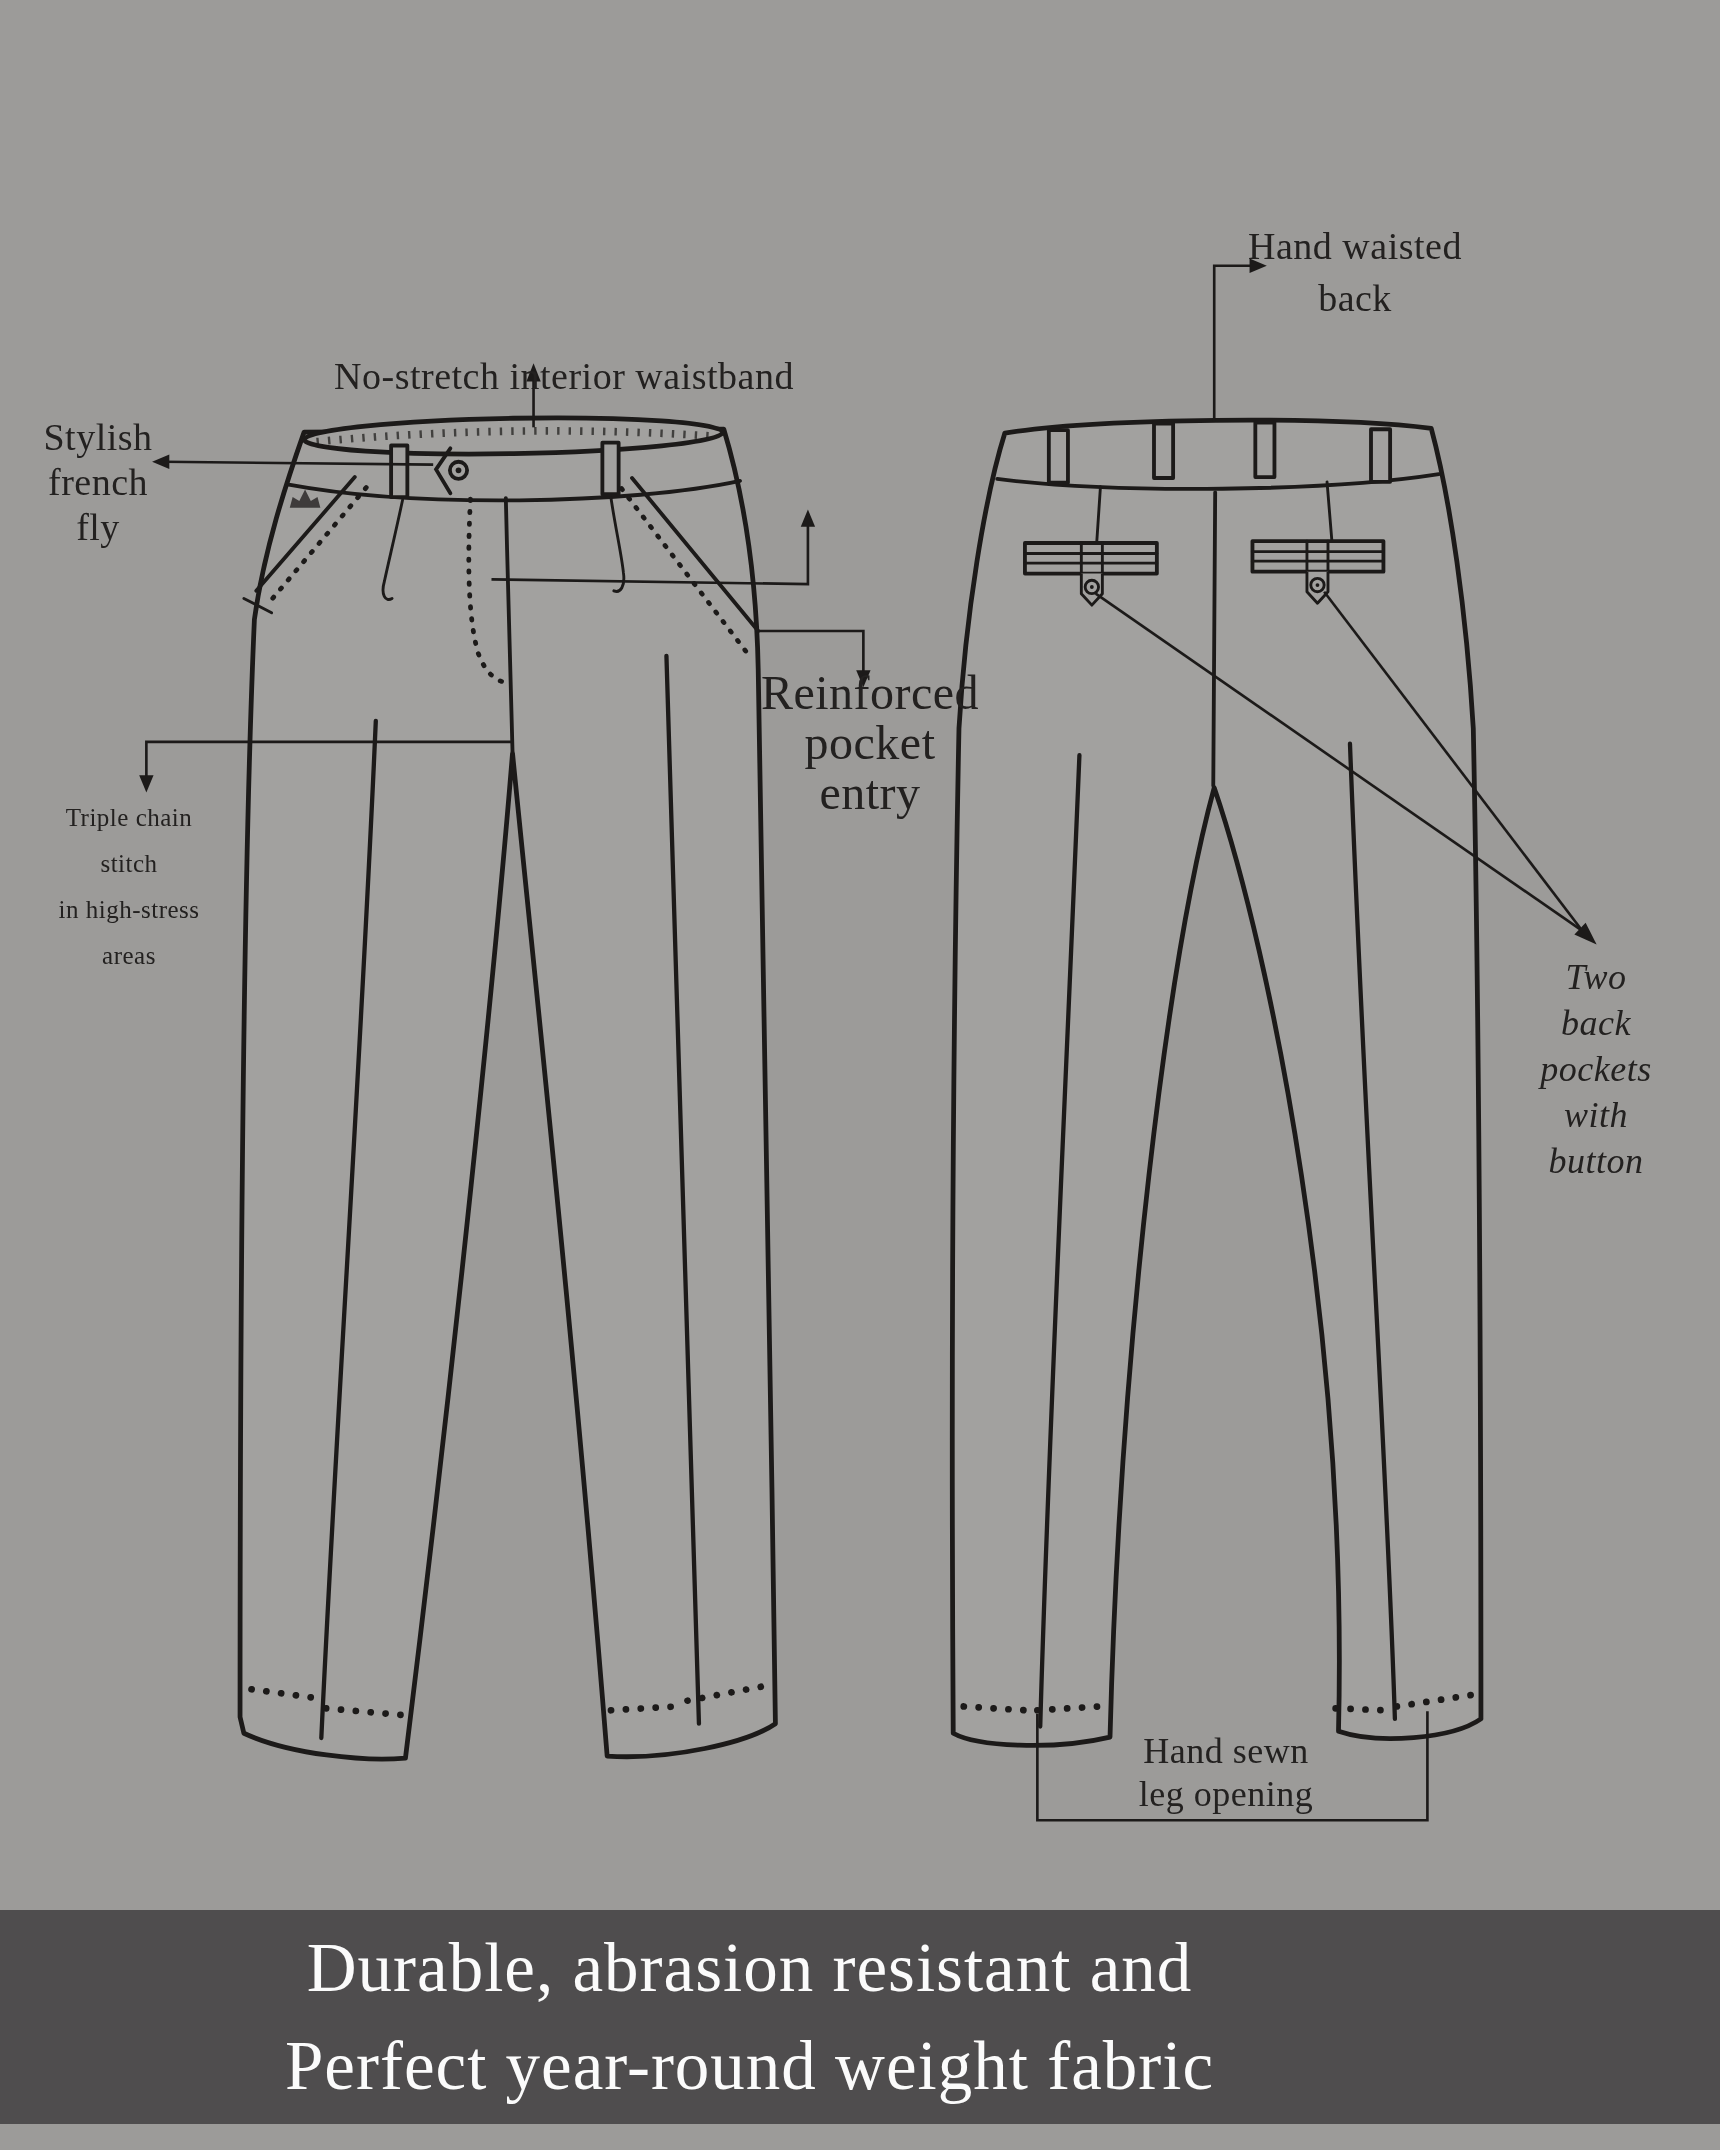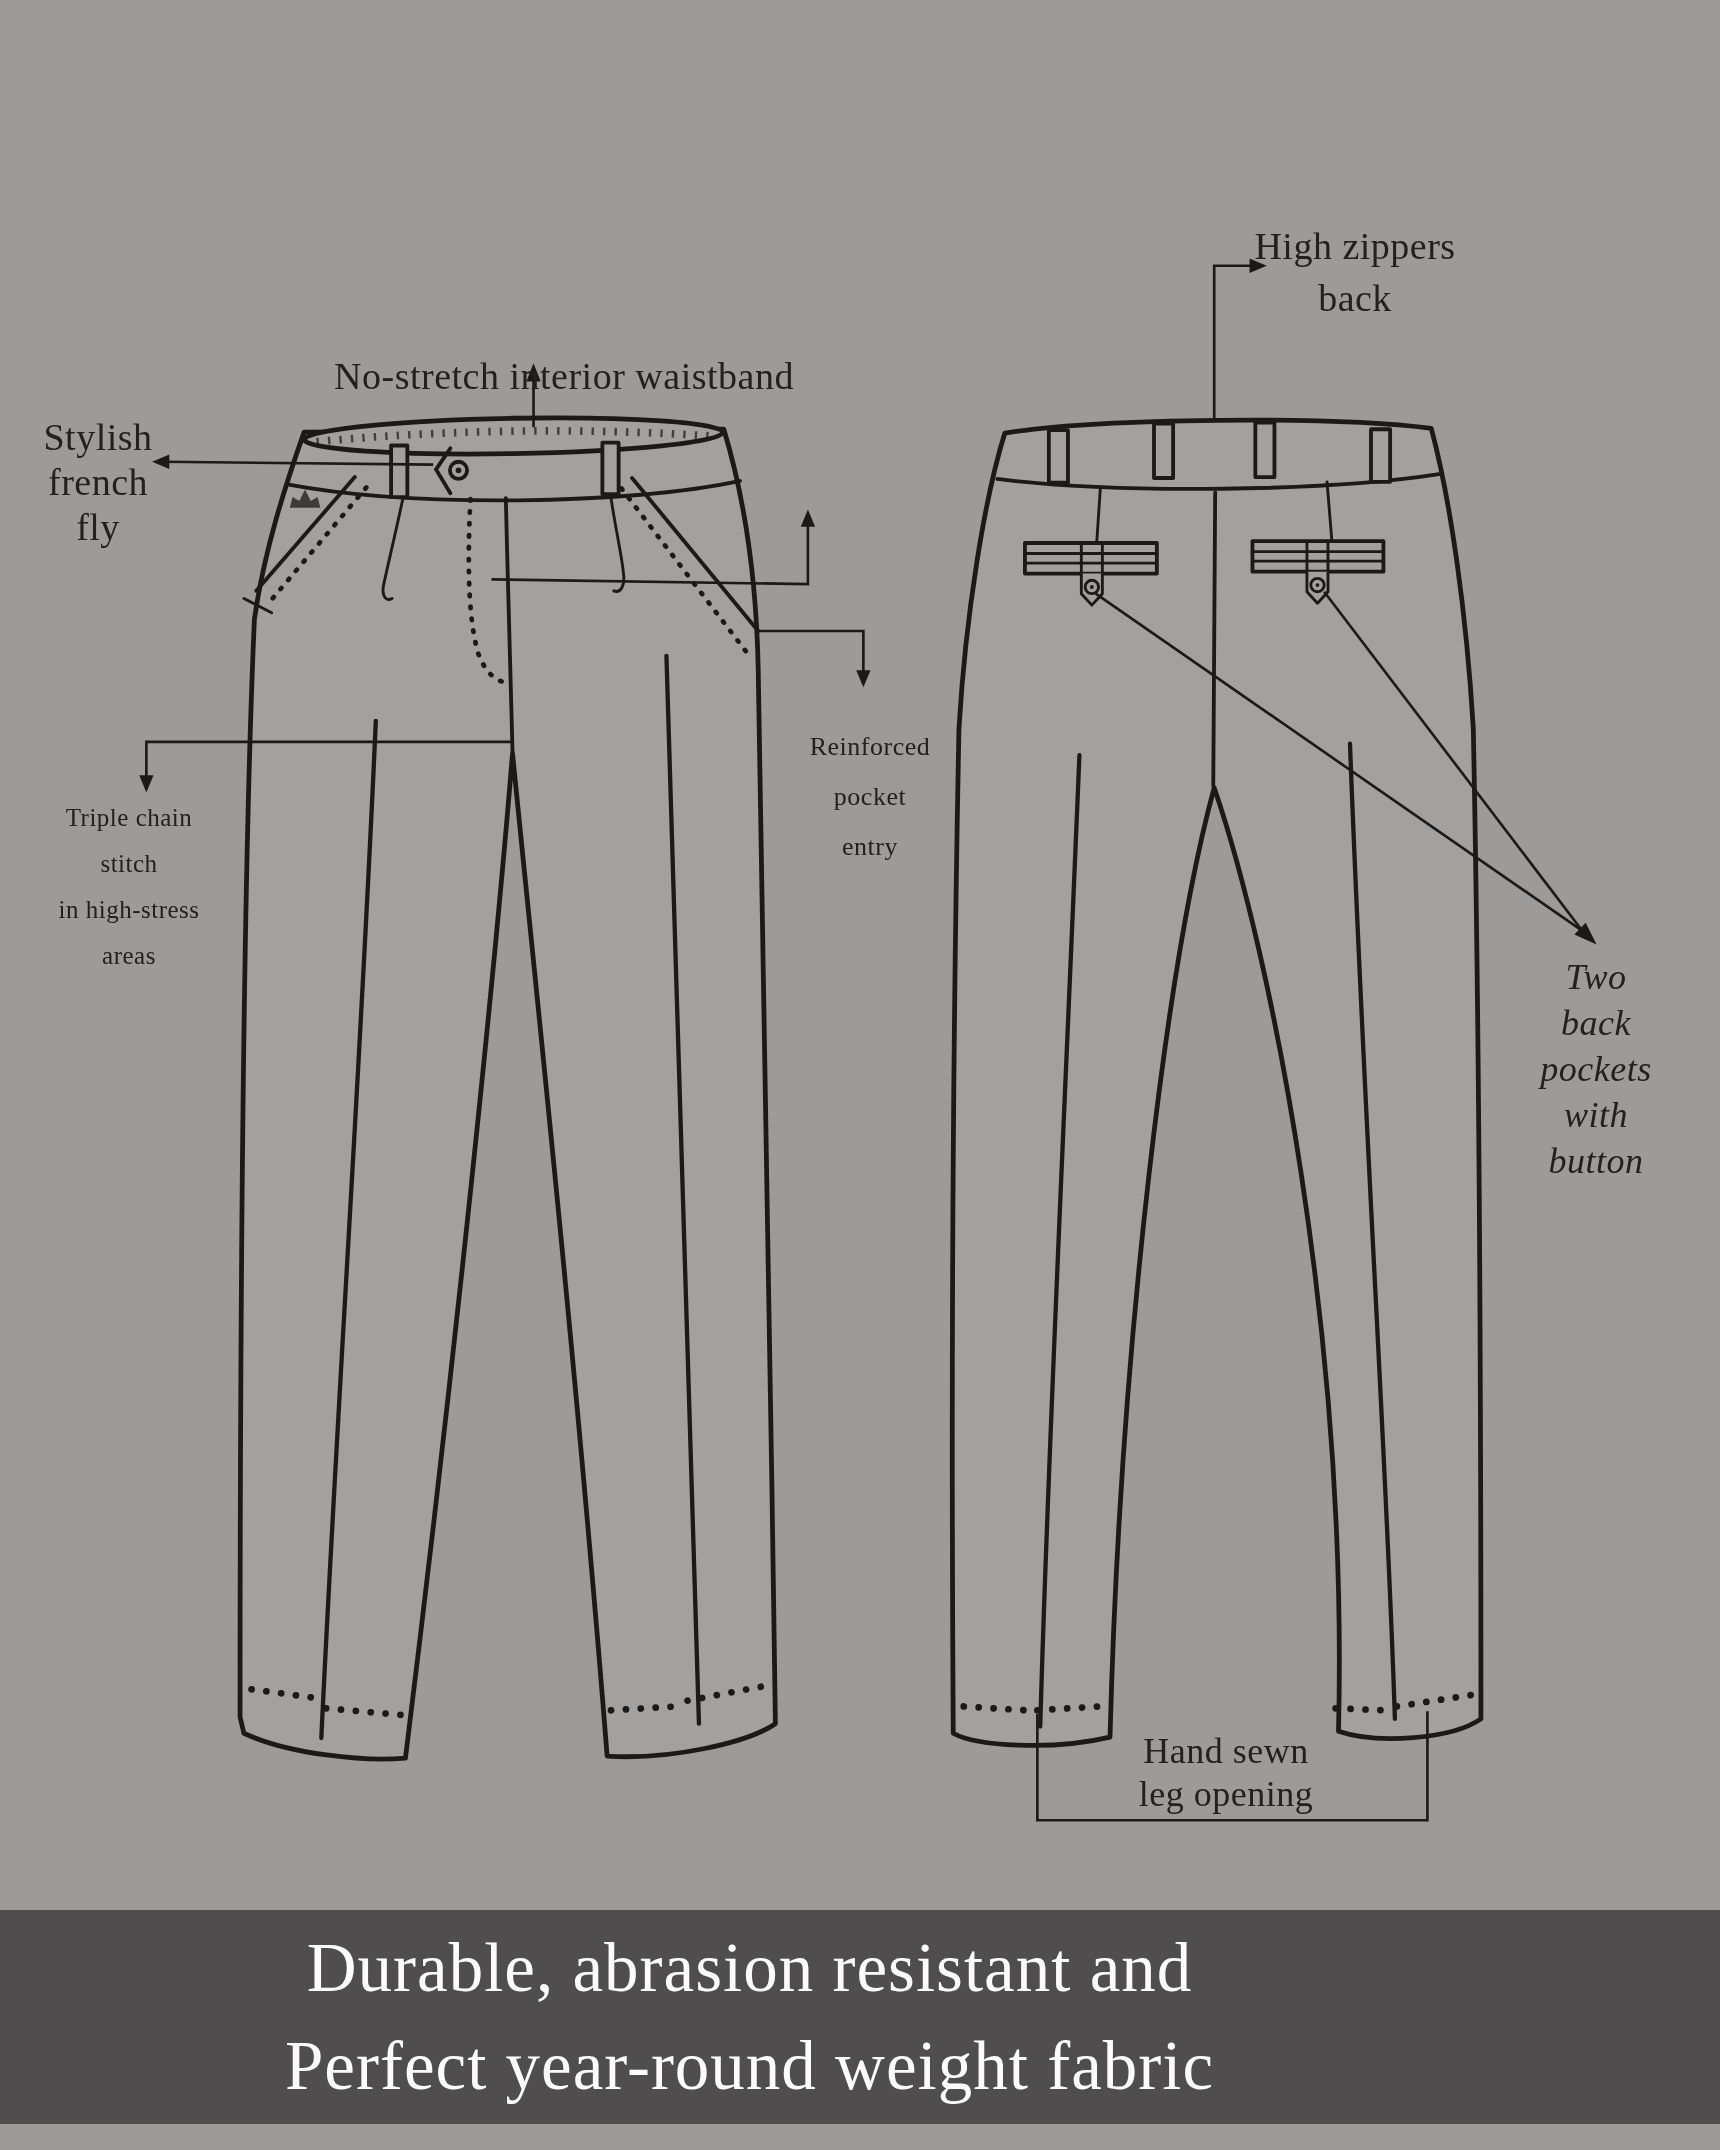--- a/index.html
+++ b/index.html
@@ -148,29 +148,29 @@
       <path class="callout" d="M 1146,621 L 1654,973"></path>
       <path class="callout" d="M 1385,619 L 1653,971"></path>
       <polygon class="arrowhead" points="1670,988 1646.7,977.6 1658.5,965.2"></polygon>
 
       <path class="callout" d="M 1085,1793 L 1085,1904 L 1493,1904 L 1493,1790"></path>
     </g>
   </svg>
 
   <div class="label" style="left:564px;top:314px;font-size:38px;line-height:44px;margin-top:40px;">No-stretch interior waistband</div>
 
-  <div class="label" style="left:1355px;top:220px;font-size:38px;line-height:52px;">High zippers
+  <div class="label" style="left:1355px;top:220px;font-size:38px;line-height:52px;">Hand waisted
 back</div>
 
   <div class="label" style="left:98px;top:415px;font-size:38px;line-height:45px;">Stylish
 french
 fly</div>
 
 
-  <div class="label" style="left:870px;top:722px;font-size:26px;line-height:50px;">Reinforced
+  <div class="label" style="left:870px;top:668px;font-size:48px;line-height:50px;">Reinforced
 pocket
 entry</div>
 
   <div class="label" style="left:129px;top:795px;font-size:25px;line-height:46px;">Triple chain
 stitch
 in high-stress
 areas</div>
 
   <div class="label" style="left:1596px;top:954px;font-size:36px;line-height:46px;font-style:italic;">Two back
 pockets

